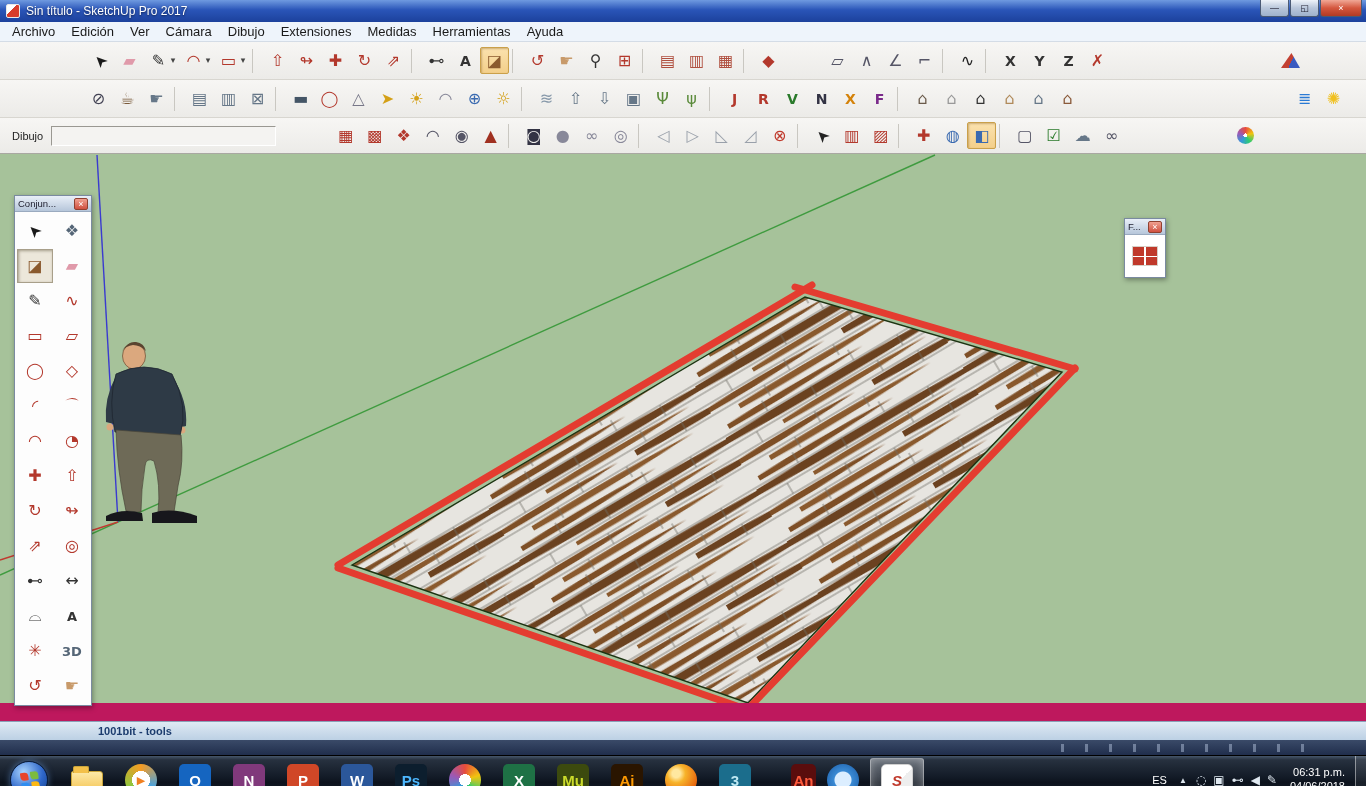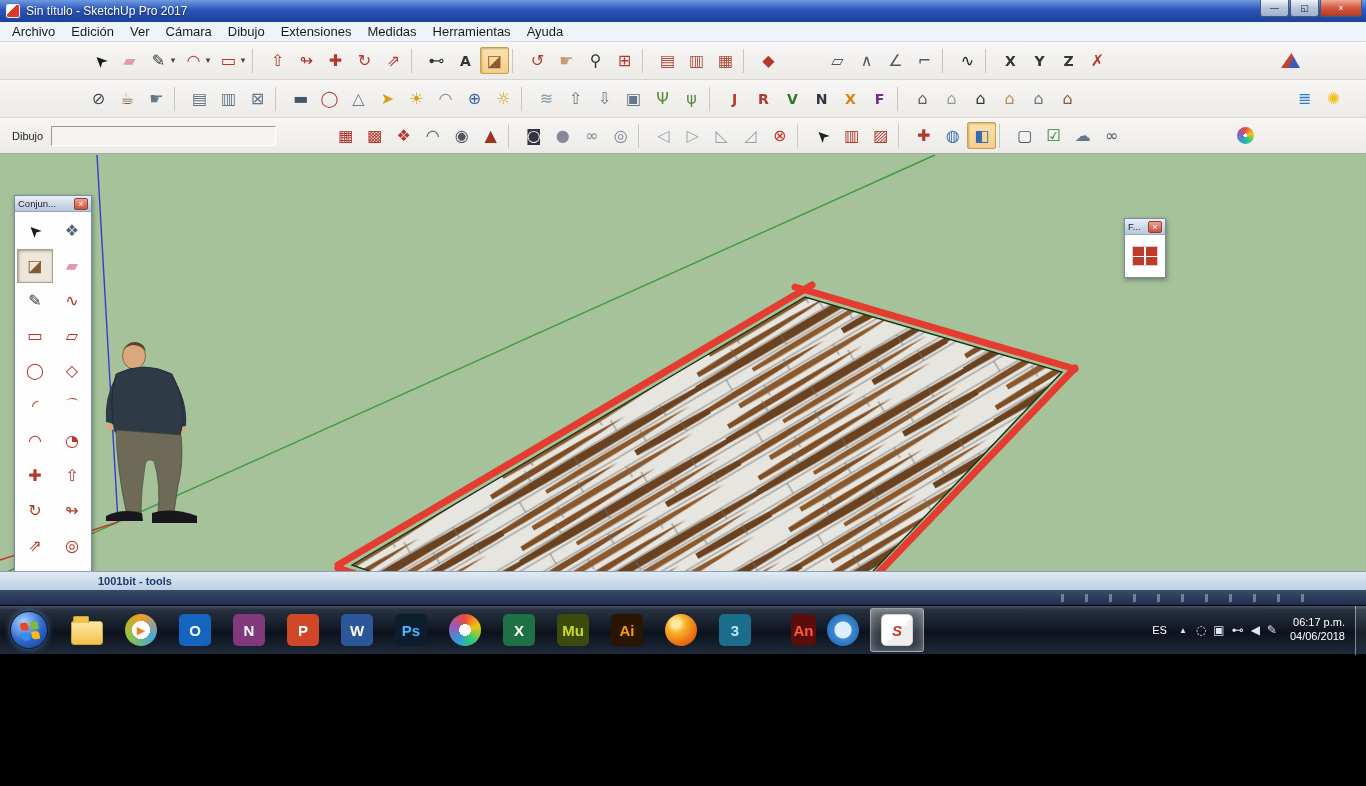--- a/index.html
+++ b/index.html
@@ -36,21 +36,21 @@
   .tbtn.redblue .g{width:19px;height:15px;background:linear-gradient(115deg,#c24032 55%,#3a5ac0 55%);clip-path:polygon(0 100%,55% 0,100% 100%)}
   .push{margin-left:auto}
   .mr12{margin-right:12px}
   .mr55{margin-right:55px}
   .mr100{margin-right:100px}
   .medidas-label{font-size:11px;color:#222;margin:0 8px 0 6px}
   .medidas-field{width:225px;height:20px;background:#f4f3f1;border:1px solid;border-color:#9a9892 #ffffff #ffffff #9a9892;margin-right:55px;font-size:11px;padding:2px 4px}
   .row3-icons{display:flex;align-items:center;flex:1}
 
   
-  .viewport{position:relative;height:417px;overflow:hidden;background:#be185d}
+  .viewport{position:relative;height:567px;overflow:hidden;background:#be185d}
   .scene{display:block}
 
   
   .mini{position:absolute;background:#fbfbfb;border:1px solid #7a8aa0;box-shadow:1px 2px 5px rgba(0,0,0,.35)}
   .mini-title{height:16px;background:linear-gradient(#e9eff8,#b6c6da);display:flex;align-items:center;font-size:9.5px;padding:0 3px;color:#223;border-bottom:1px solid #9aaabf}
   .mini-title .t{white-space:nowrap;overflow:hidden}
   .mini-close{margin-left:auto;width:14px;height:12px;flex:none;background:linear-gradient(#f0a090,#d05040);border:1px solid #904030;color:#fff;font-size:9px;line-height:10px;text-align:center;border-radius:2px}
   .pal{left:14px;top:41px;width:78px}
   .pal-grid{display:grid;grid-template-columns:36px 36px;background:#fdfdfd;padding:2px;gap:1px}
   .pcell{width:36px;height:34px;display:flex;align-items:center;justify-content:center}
@@ -873,18 +873,18 @@
 
         <span class="tray-ico">▣</span>
 
         <span class="tray-ico">⊷</span>
 
         <span class="tray-ico">◀</span>
 
         <span class="tray-ico">✎</span>
       </span>
     <div class="clock">
-      <div>06:17 p.m.</div>
+      <div>06:31 p.m.</div>
       <div>04/06/2018</div>
     </div>
   </div>
   <div class="show-desktop"></div>
 </div>
 
 </body></html>

